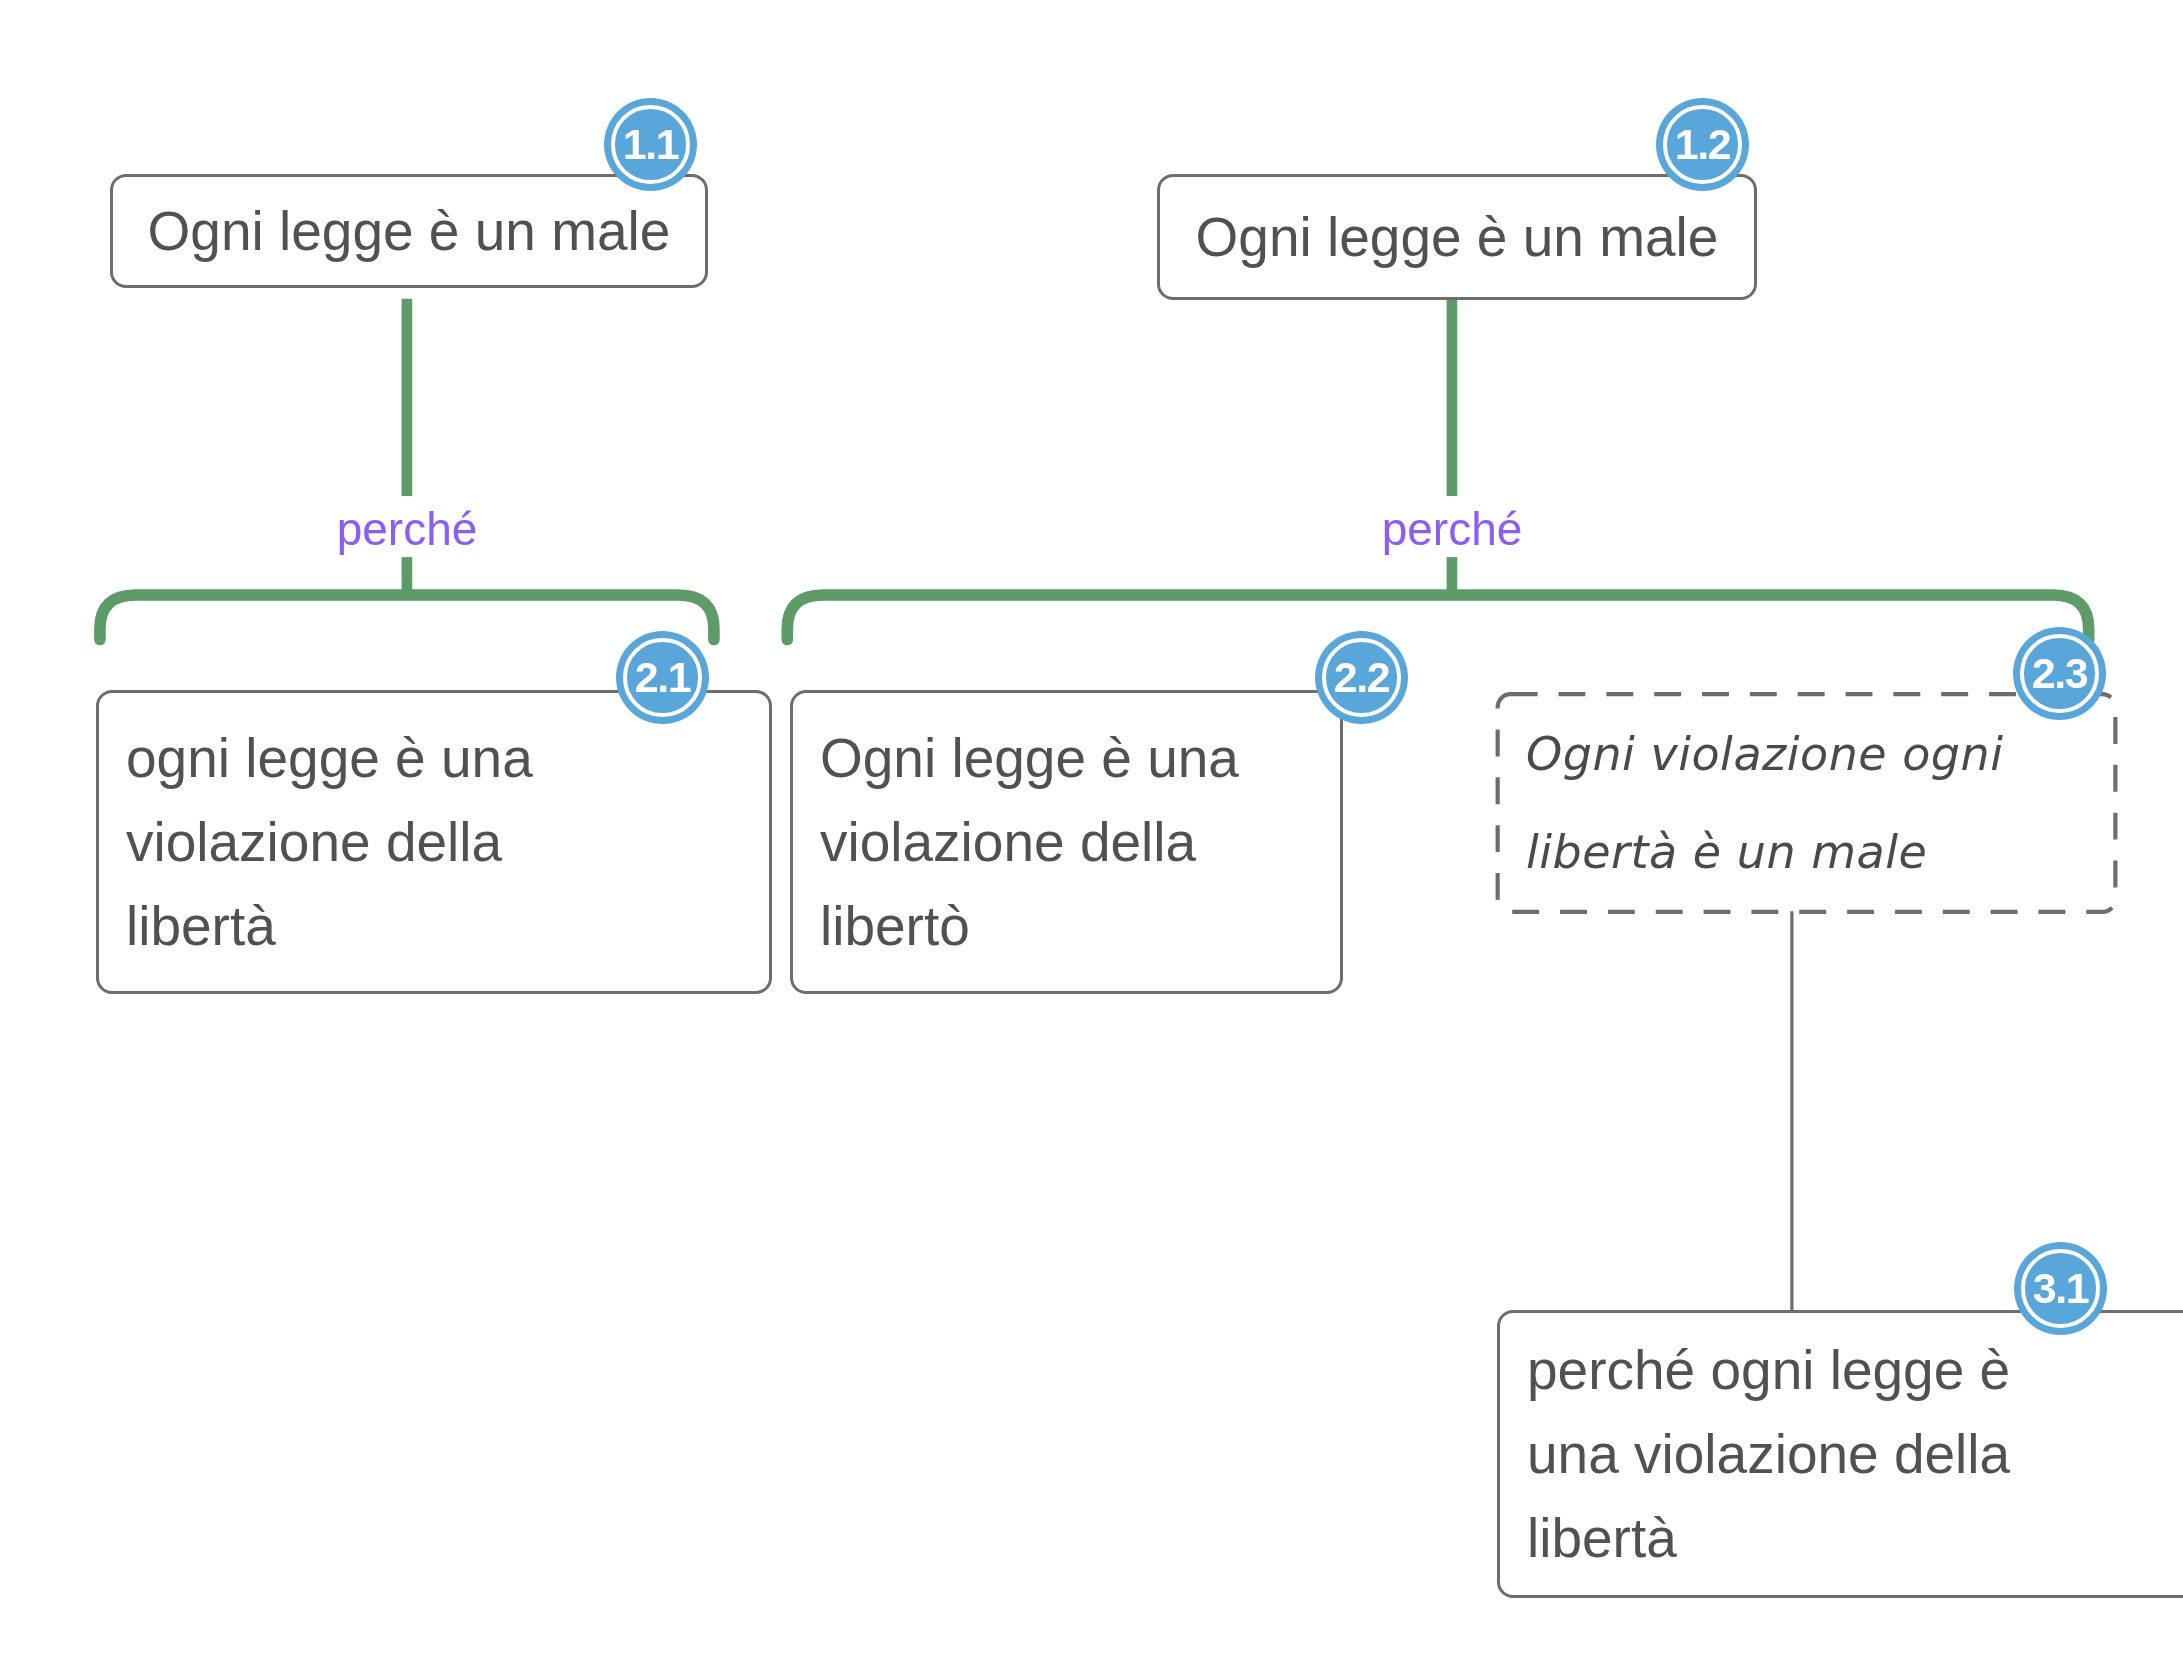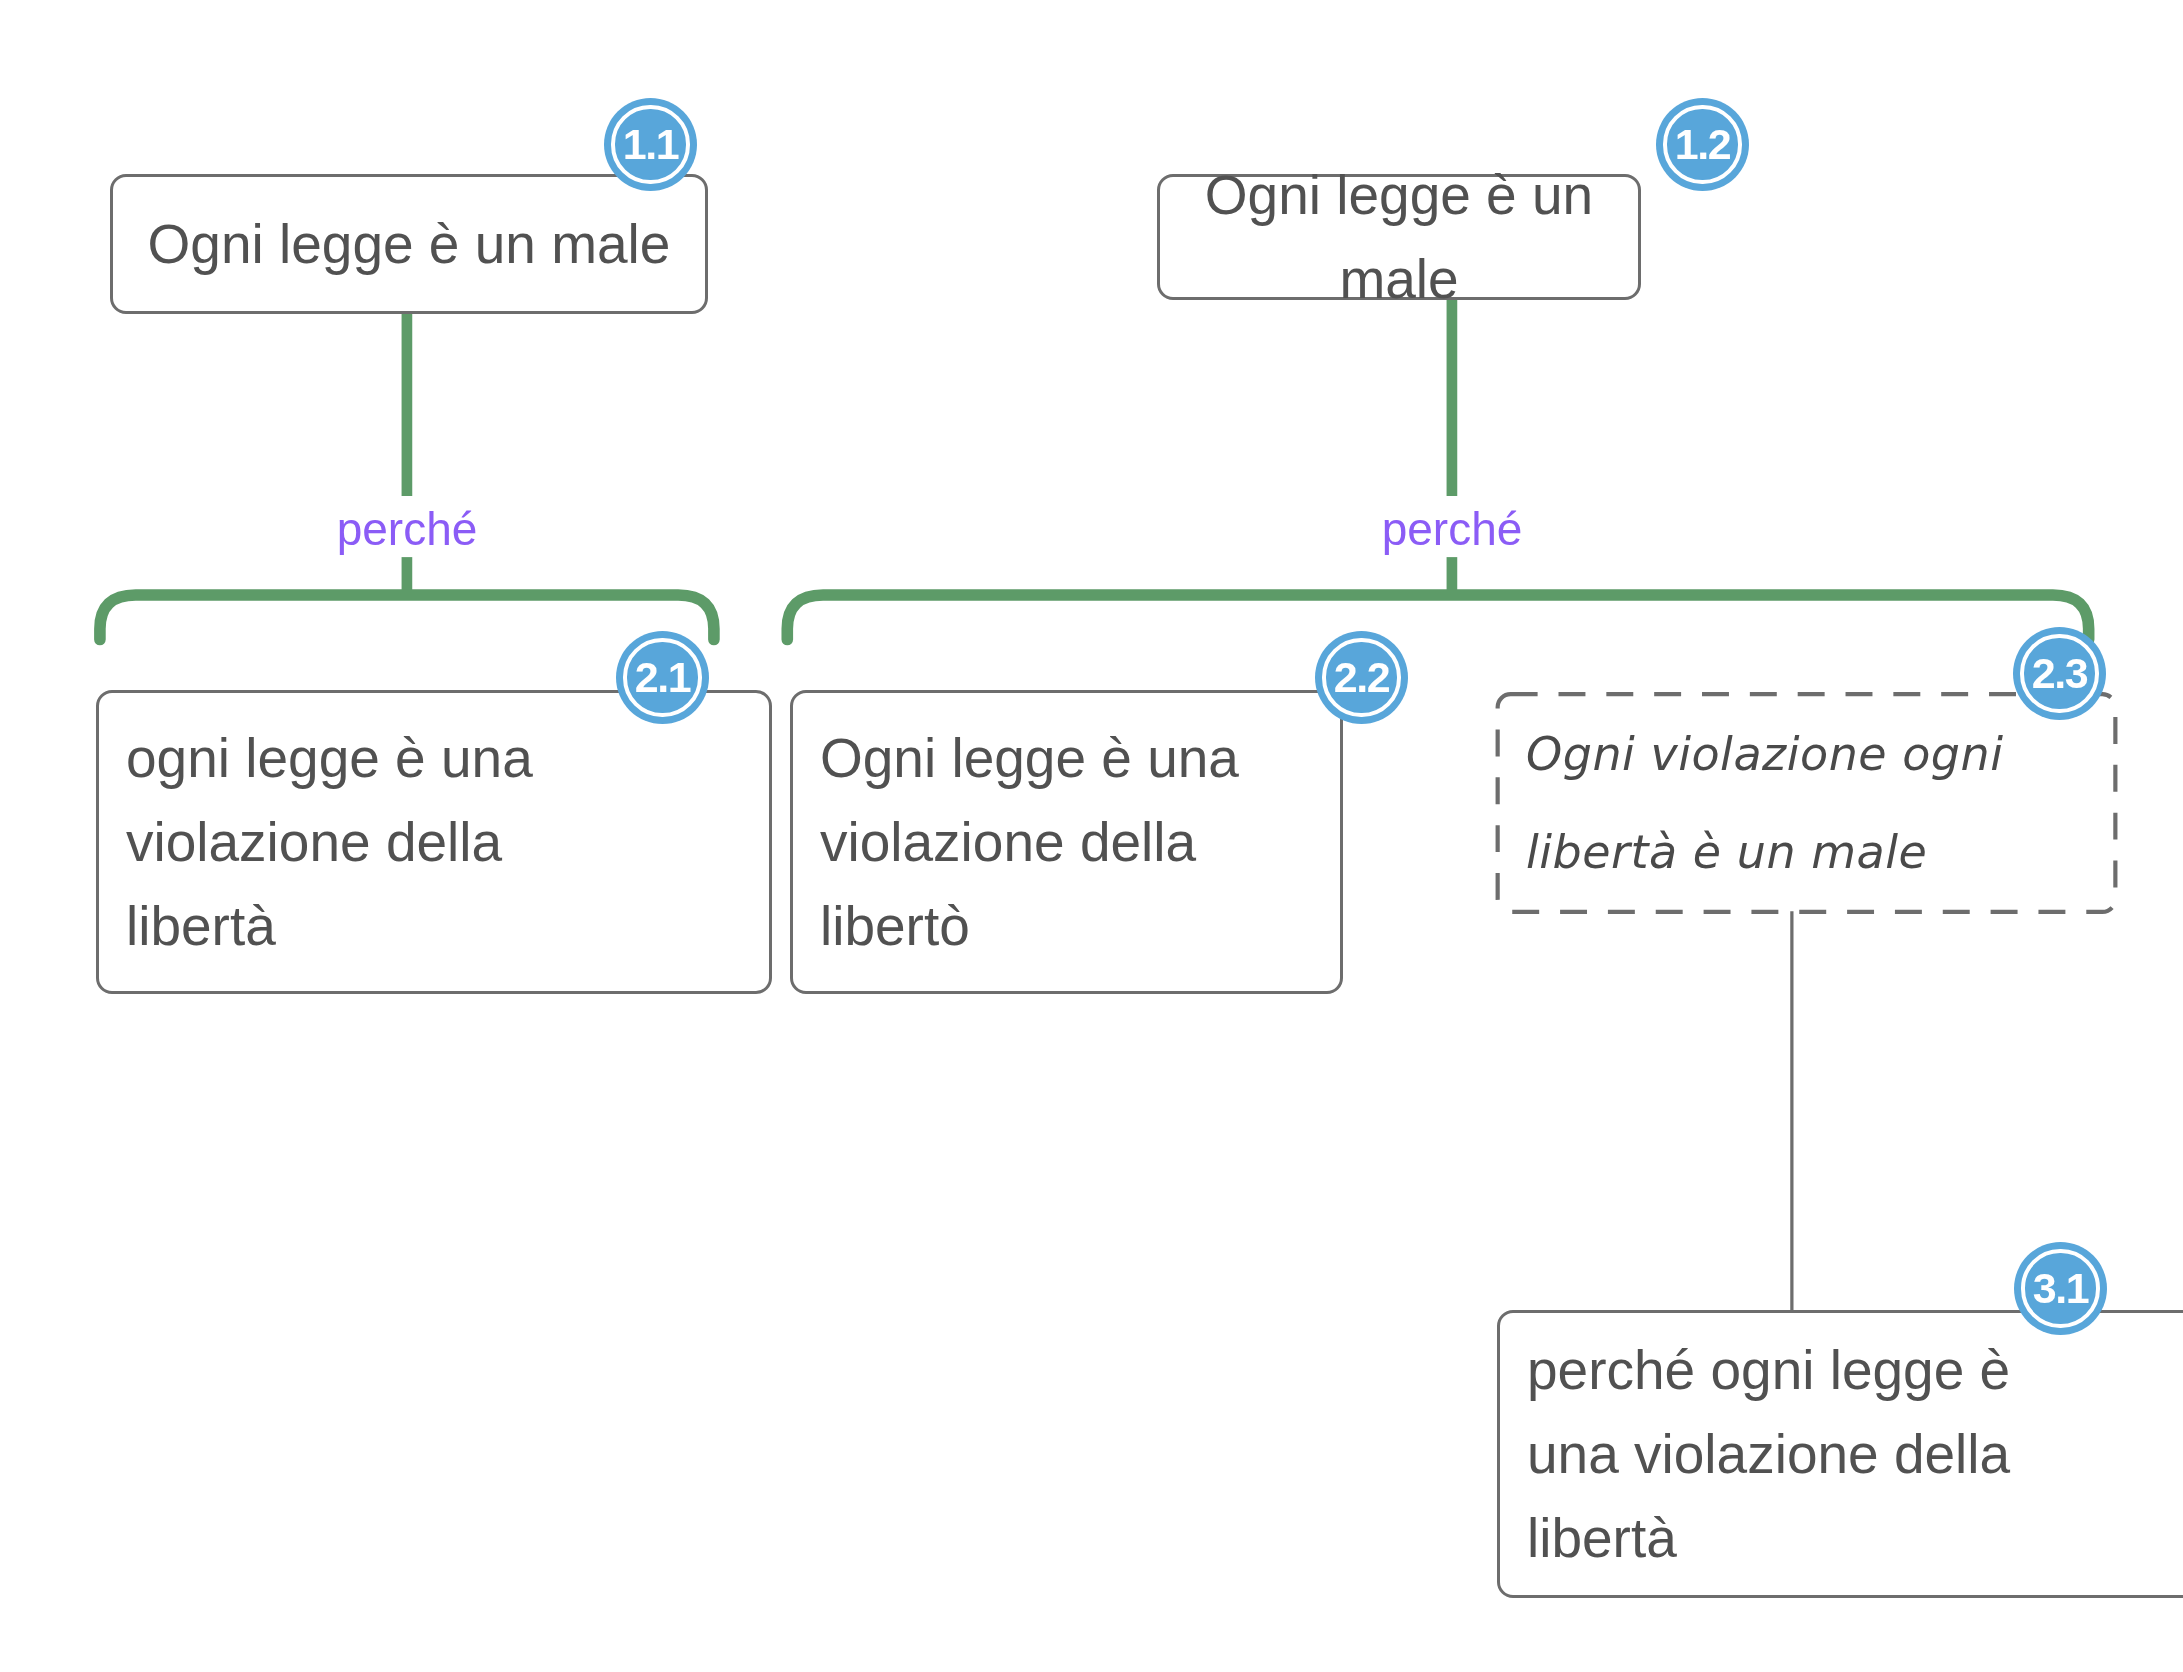--- a/index.html
+++ b/index.html
@@ -98,29 +98,29 @@
 
     <rect x="3224.5" y="1494.5" width="1330" height="469" rx="28" fill="#ffffff" stroke="#6d6d6d" stroke-width="9" stroke-dasharray="58 45"></rect>
 
     <line x1="3858" y1="1962" x2="3858" y2="2824" stroke="#6d6d6d" stroke-width="7"></line>
   </svg>
 
   <div class="edge-label" style="left:407px;top:529px;">perché</div>
 
   <div class="edge-label" style="left:1452px;top:529px;">perché</div>
 
-  <div class="node center" style="left:110px;top:174px;width:598px;height:140px;">
+  <div class="node center" style="left:110px;top:174px;width:598px;height:114px;">
     <div class="badge" style="left:491px;top:-79px;">
       <div class="badge-ring"></div>
       <span class="badge-num">1.1</span>
     </div>
     <div class="box-text">Ogni legge è un male</div>
   </div>
 
-  <div class="node center" style="left:1157px;top:174px;width:484px;height:126px;">
+  <div class="node center" style="left:1157px;top:174px;width:600px;height:126px;">
     <div class="badge" style="left:496px;top:-79px;">
       <div class="badge-ring"></div>
       <span class="badge-num">1.2</span>
     </div>
     <div class="box-text">Ogni legge è un male</div>
   </div>
 
   <div class="node" style="left:96px;top:690px;width:676px;height:304px;">
     <div class="badge" style="left:517px;top:-62px;">
       <div class="badge-ring"></div>

